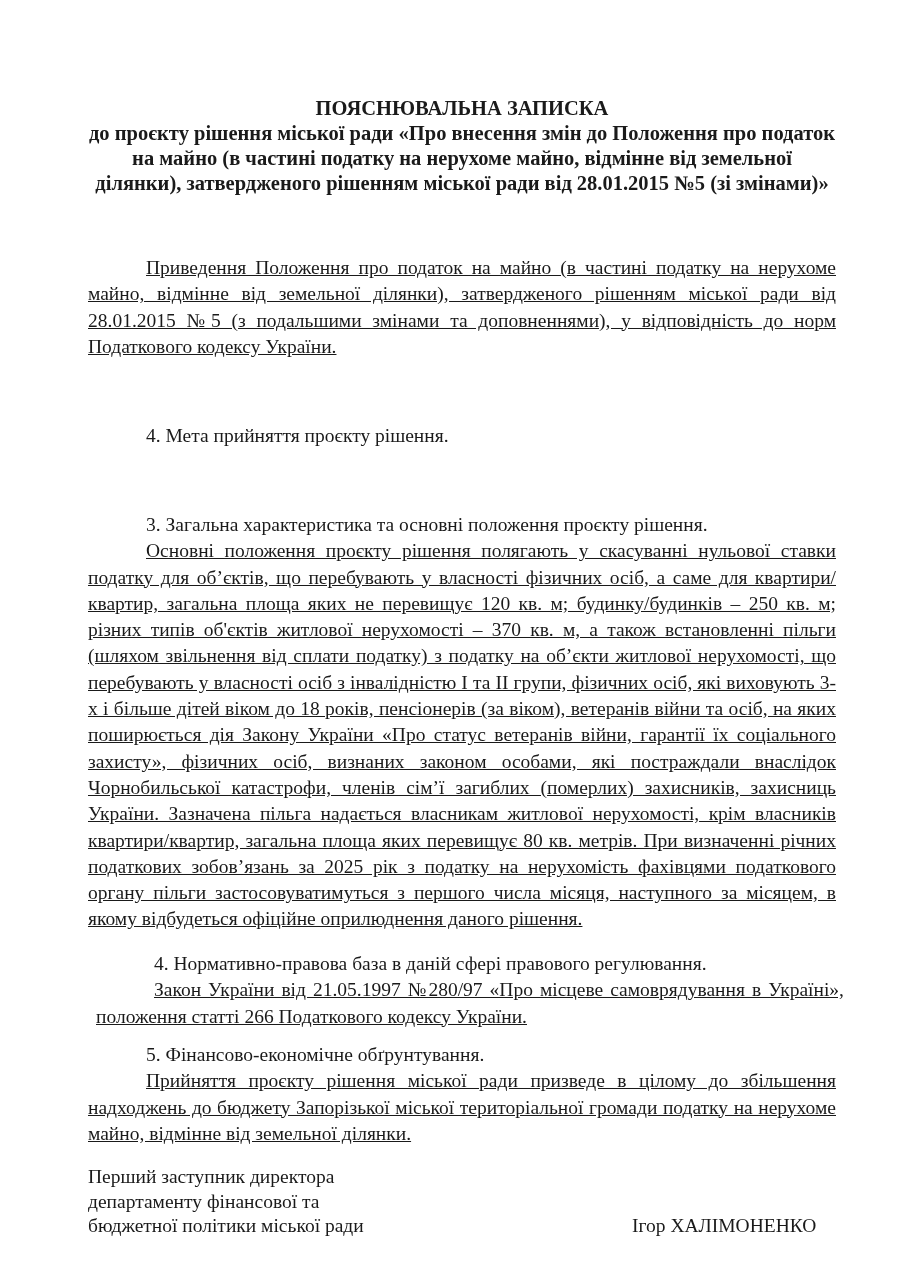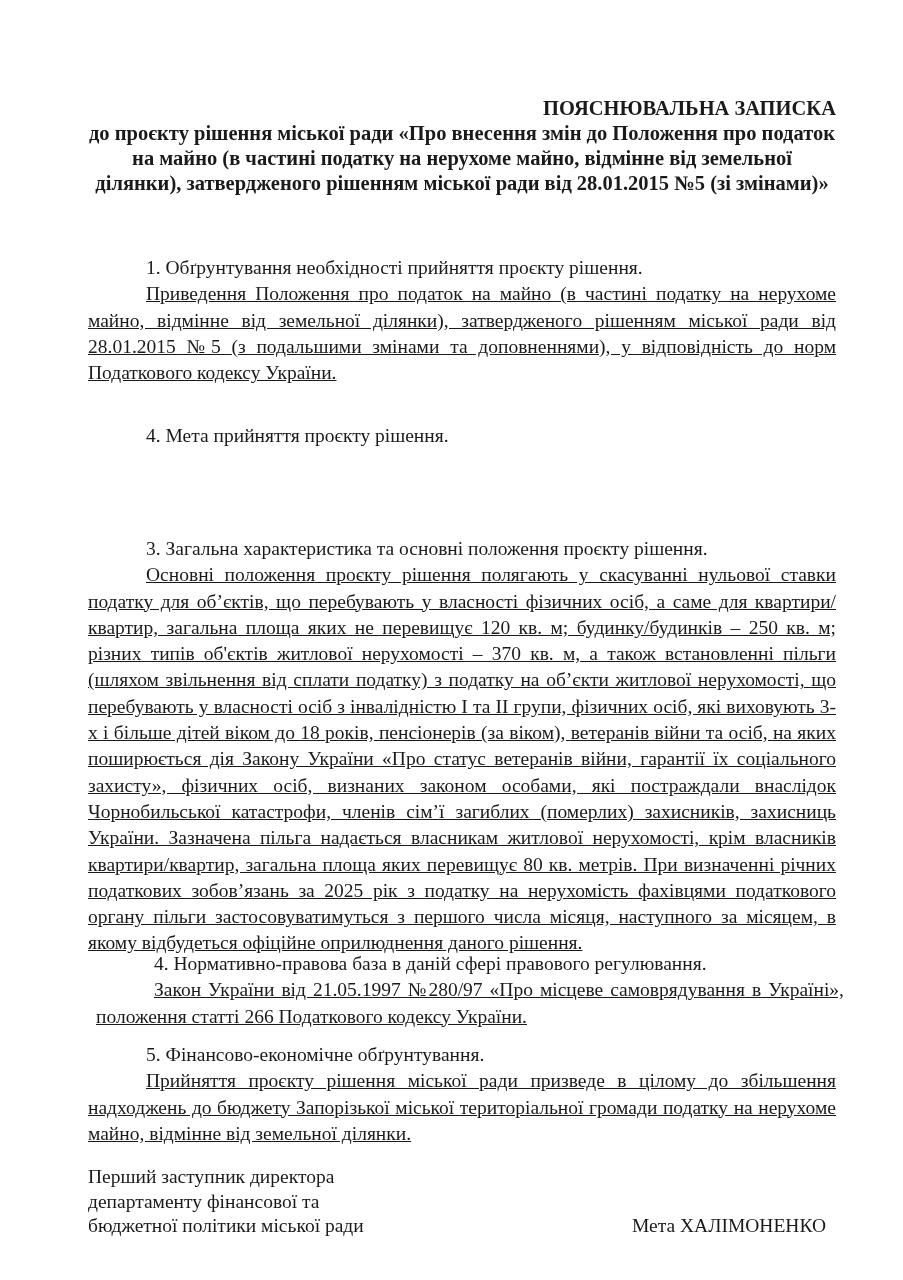--- a/index.html
+++ b/index.html
@@ -24,42 +24,42 @@
     .title-block {
       position: absolute;
       left: 0;
       top: 96px;
       width: 748px;
       text-align: center;
       font-weight: bold;
       font-size: 20.5px;
       line-height: 25px;
     }
-    .title-main { display: block; text-align: right; }
+    .title-main { display: block; }
     .title-sub { display: block; }
     .section {
       position: absolute;
       left: 0;
       width: 748px;
       font-size: 19.5px;
       line-height: 26.3px;
     }
     .sec-heading {
       display: block;
       text-indent: 58px;
     }
     .sec-body {
       display: block;
       text-align: justify;
       text-indent: 58px;
       text-decoration: underline;
     }
     #sec1 { top: 255px; }
     #sec2 { top: 423px; }
-    #sec3 { top: 536px; }
+    #sec3 { top: 512px; }
     #sec4 { top: 951px; margin-left: 8px; }
     #sec5 { top: 1042px; }
     .signature {
       position: absolute;
       left: 0;
       top: 1165px;
       width: 748px;
       font-size: 19.5px;
       line-height: 24.5px;
     }
@@ -78,21 +78,20 @@
 <body>
 
 <div class="page">
 
   <div class="title-block">
     <span class="title-main">ПОЯСНЮВАЛЬНА ЗАПИСКА</span>
     <span class="title-sub">до проєкту рішення міської ради «Про внесення змін до Положення про податок на майно (в частині податку на нерухоме майно, відмінне від земельної ділянки), затвердженого рішенням міської ради від 28.01.2015 №5 (зі змінами)»</span>
   </div>
 
   <div class="section" id="sec1">
-    <span class="sec-heading">1. Обґрунтування необхідності прийняття проєкту рішення.</span>
     <span class="sec-body">Приведення Положення про податок на майно (в частині податку на нерухоме майно, відмінне від земельної ділянки), затвердженого рішенням міської ради від 28.01.2015 №5 (з подальшими змінами та доповненнями), у відповідність до норм Податкового кодексу України.</span>
   </div>
 
   <div class="section" id="sec2">
     <span class="sec-heading">4. Мета прийняття проєкту рішення.</span>
   </div>
 
   <div class="section" id="sec3">
     <span class="sec-heading">3. Загальна характеристика та основні положення проєкту рішення.</span>
     <span class="sec-body">Основні положення проєкту рішення полягають у скасуванні нульової ставки податку для об’єктів, що перебувають у власності фізичних осіб, а саме для квартири/квартир, загальна площа яких не перевищує 120 кв. м; будинку/будинків – 250 кв. м; різних типів об'єктів житлової нерухомості – 370 кв. м, а також встановленні пільги (шляхом звільнення від сплати податку) з податку на об’єкти житлової нерухомості, що перебувають у власності осіб з інвалідністю I та II групи, фізичних осіб, які виховують 3-х і більше дітей віком до 18 років, пенсіонерів (за віком), ветеранів війни та осіб, на яких поширюється дія Закону України «Про статус ветеранів війни, гарантії їх соціального захисту», фізичних осіб, визнаних законом особами, які постраждали внаслідок Чорнобильської катастрофи, членів сім’ї загиблих (померлих) захисників, захисниць України. Зазначена пільга надається власникам житлової нерухомості, крім власників квартири/квартир, загальна площа яких перевищує 80 кв. метрів. При визначенні річних податкових зобов’язань за 2025 рік з податку на нерухомість фахівцями податкового органу пільги застосовуватимуться з першого числа місяця, наступного за місяцем, в якому відбудеться офіційне оприлюднення даного рішення.</span>
@@ -107,16 +106,16 @@
     <span class="sec-heading">5. Фінансово-економічне обґрунтування.</span>
     <span class="sec-body">Прийняття проєкту рішення міської ради призведе в цілому до збільшення надходжень до бюджету Запорізької міської територіальної громади податку на нерухоме майно, відмінне від земельної ділянки.</span>
   </div>
 
   <div class="signature">
     <div class="sig-position">
       <span>Перший заступник директора</span>
       <span>департаменту фінансової та</span>
       <span>бюджетної політики міської ради</span>
     </div>
-    <span class="sig-name">Мета ХАЛІМОНЕНКО</span>
+    <span class="sig-name">Ігор ХАЛІМОНЕНКО</span>
   </div>
 
 </div>
 
 </body></html>

